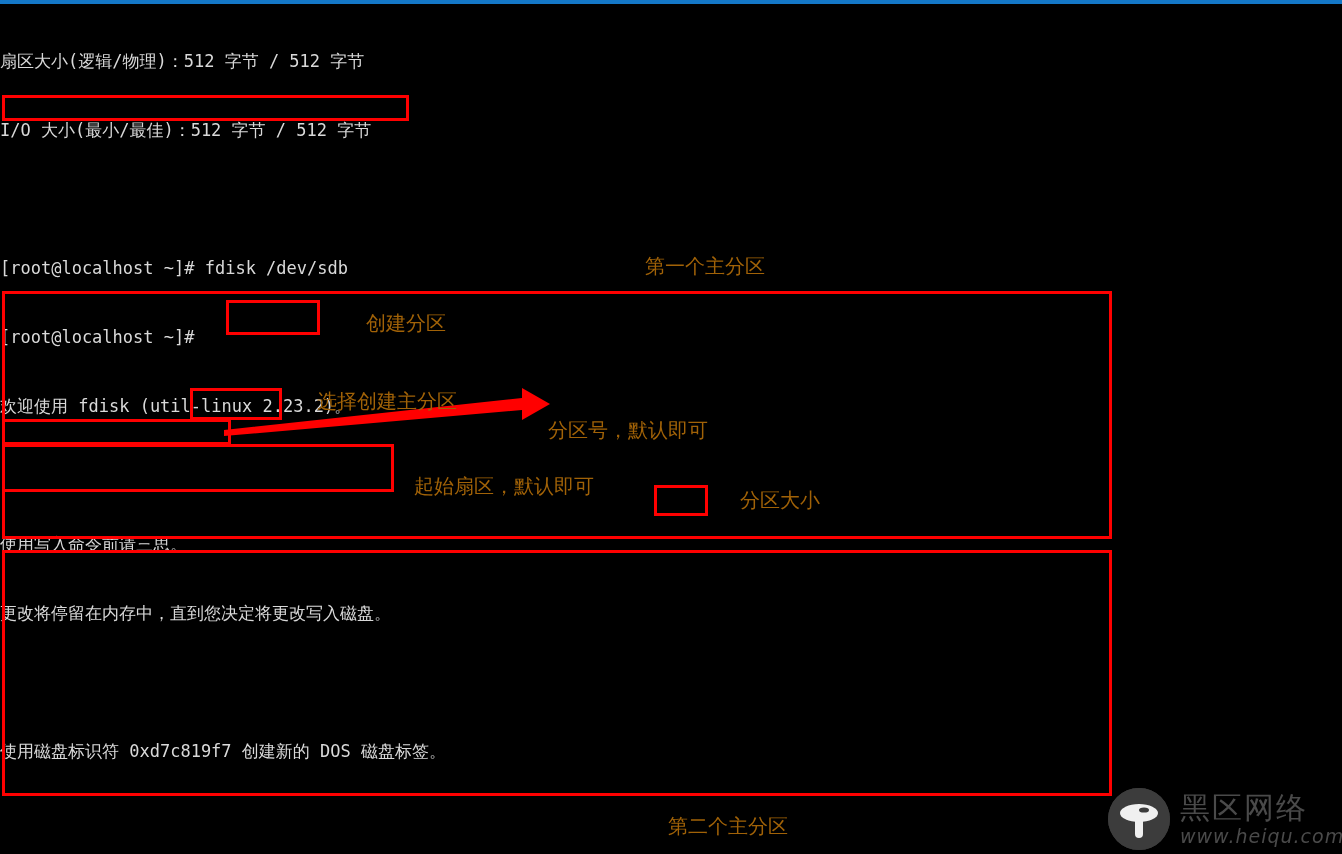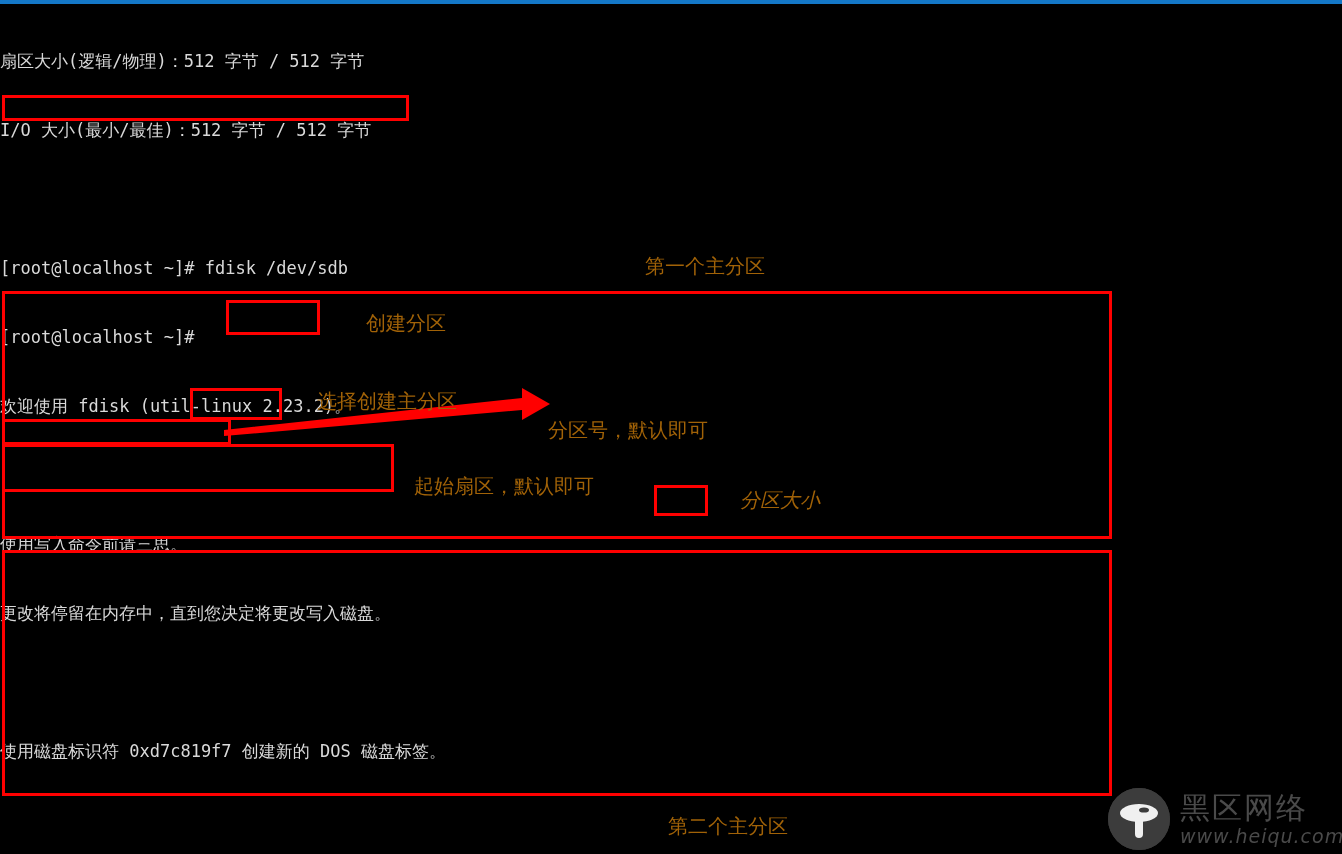--- a/index.html
+++ b/index.html
@@ -170,21 +170,21 @@
   <div class="rlabel" style="left:645px; top:255px;">第一个主分区</div>
 
   <div class="rlabel" style="left:350px; top:312px;margin-left:16px;">创建分区</div>
 
   <div class="rlabel" style="left:317px; top:390px;">选择创建主分区</div>
 
   <div class="rlabel" style="left:548px; top:419px;text-align:center;">分区号，默认即可</div>
 
   <div class="rlabel" style="left:414px; top:475px;">起始扇区，默认即可</div>
 
-  <div class="rlabel" style="left:740px; top:489px;font-style:italic;">分区大小</div>
+  <div class="rlabel" style="left:740px; top:489px;">分区大小</div>
 
   <div class="rlabel" style="left:668px; top:815px;">第二个主分区</div>
 
   <div class="watermark" style="left:1108px; top:788px;">
     <div class="wm-circle">
       <svg width="62" height="62" viewBox="0 0 62 62" style="display:block;">
         <circle cx="31" cy="31" r="31" fill="#3c3c3c"></circle>
         <ellipse cx="31" cy="25" rx="19" ry="9" fill="#f0f0f0"></ellipse>
         <path d="M27 25 L27 46 Q27 50 31 50 Q35 50 35 46 L35 25 Z" fill="#f0f0f0"></path>
         <ellipse cx="36" cy="22" rx="5" ry="2.6" fill="#3c3c3c"></ellipse>

